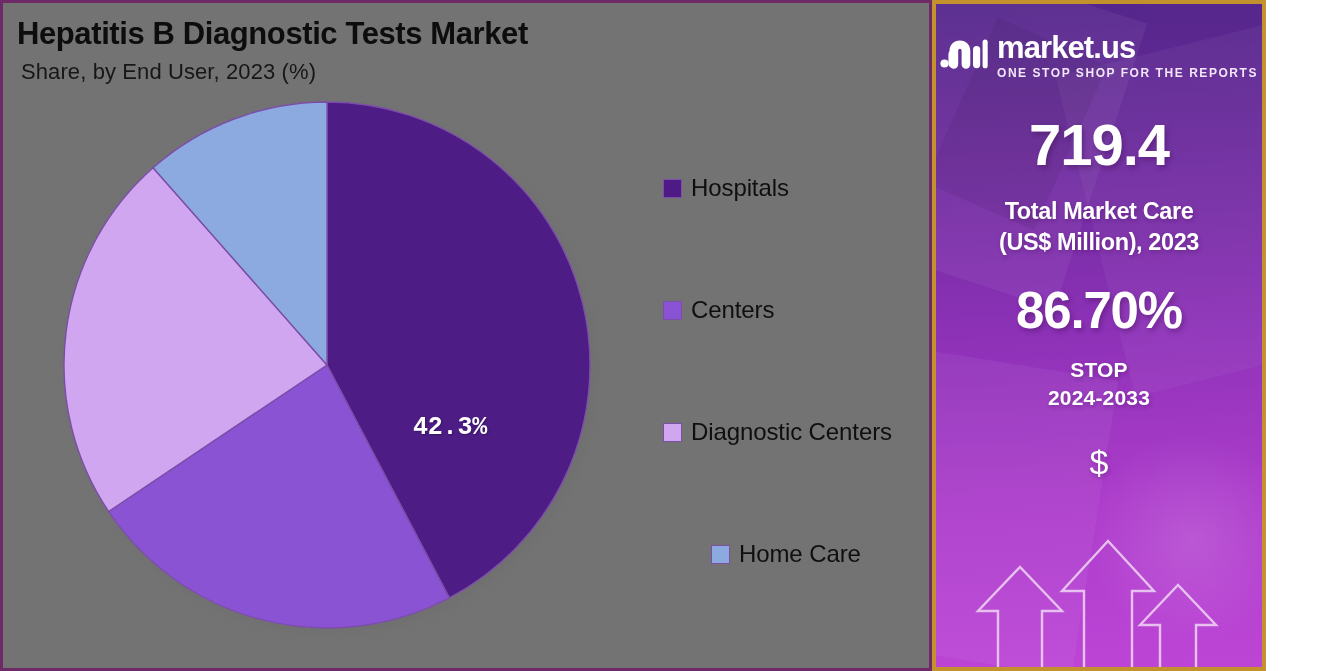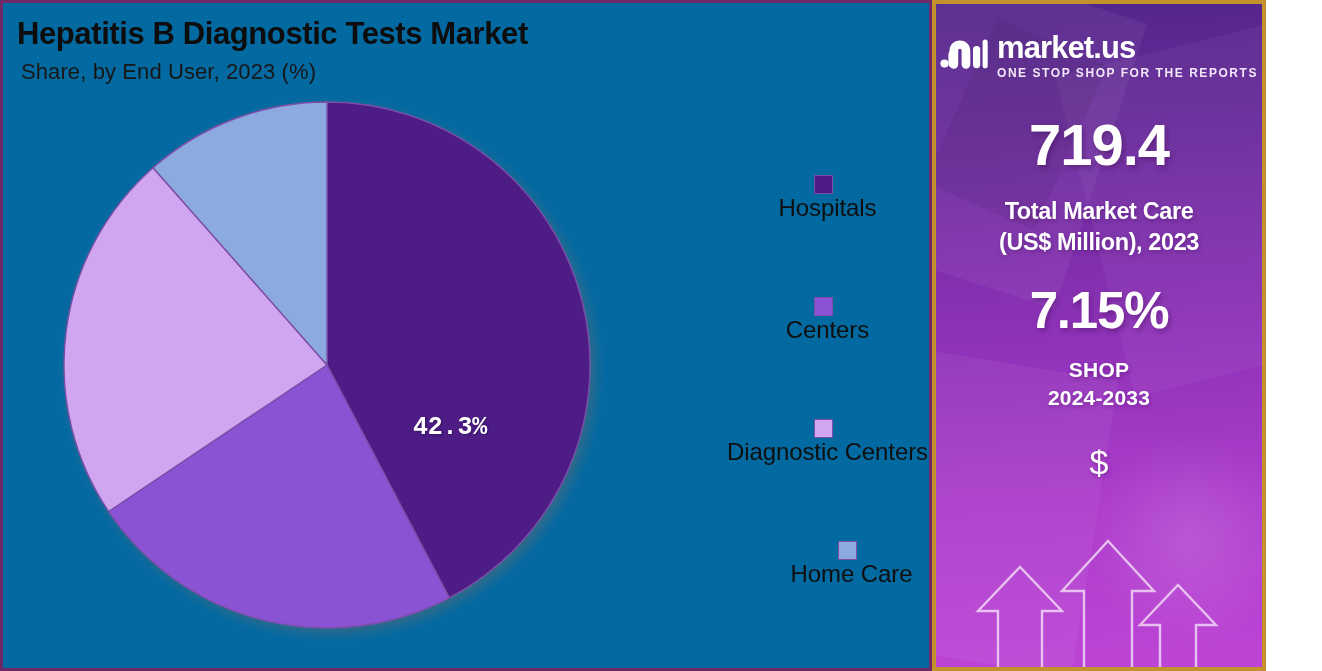--- a/index.html
+++ b/index.html
@@ -6,21 +6,21 @@
   html,body { width:1322px; height:671px; background:#ffffff;
     font-family:"Liberation Sans", sans-serif; overflow:hidden; }
 
   #page { position:relative; width:1322px; height:671px; display:flex; background:#fff; }
 
   
   #chart-panel {
     position:relative;
     width:932px; height:671px;
     border:3px solid #6e2a66;
-    background:#0369a1;
+    background:#737373;
     overflow:hidden;
   }
 
   #title-block { position:absolute; left:14px; top:14px; width:900px; }
   #chart-title {
     font-size:31px; font-weight:bold; color:#0d0d0d;
     letter-spacing:-0.4px; line-height:1.12; white-space:nowrap;
   }
   #chart-subtitle {
     font-size:22px; font-weight:normal; color:#171717;
@@ -33,21 +33,21 @@
   .pie-slice { stroke:#7b4ea8; stroke-width:1.4; }
   #pie-label {
     position:absolute; left:352px; top:316px;
     font-size:25px; font-weight:bold; color:#ffffff;
     text-shadow:1px 1px 2px rgba(0,0,0,.30);
     letter-spacing:-0.2px;
   }
 
   
   #legend { position:absolute; left:660px; top:172px; width:320px; }
-  .legend-item { display:flex; align-items:center; height:26px; margin-bottom:96px;flex-direction:column; }
+  .legend-item { display:flex; align-items:center; height:26px; margin-bottom:96px; }
   .legend-item:last-child { margin-bottom:4px;padding-left:48px; }
   .legend-swatch { width:19px; height:19px; flex:0 0 19px; border:1px solid #7b4ea8; }
   .legend-label {
     margin-left:9px; font-size:24px; color:#0f0f0f;
     letter-spacing:-0.1px; white-space:nowrap;
   }
 
   
   #stats-panel {
     position:relative; width:334px; height:671px;
@@ -177,24 +177,24 @@
       </div>
     </div>
 
     <div id="market-size-value">719.4</div>
 
     <div id="market-size-label">
       <div>Total Market Care</div>
       <div>(US$ Million), 2023</div>
     </div>
 
-    <div id="cagr-value">7.15%</div>
+    <div id="cagr-value">86.70%</div>
 
     <div id="cagr-label">
-      <div>SHOP</div>
+      <div>STOP</div>
       <div>2024-2033</div>
     </div>
 
     <div id="dollar-sign">$</div>
 
     <svg id="arrows" viewBox="0 0 326 160">
       <g fill="none" stroke="#f0d6f5" stroke-width="2.4" opacity="0.85">
         <path d="M62 160 V104 H42 L84 60 L126 104 H106 V160"></path>
         <path d="M148 160 V84 H126 L172 34 L218 84 H196 V160"></path>
         <path d="M224 160 V118 H204 L242 78 L280 118 H260 V160"></path>

